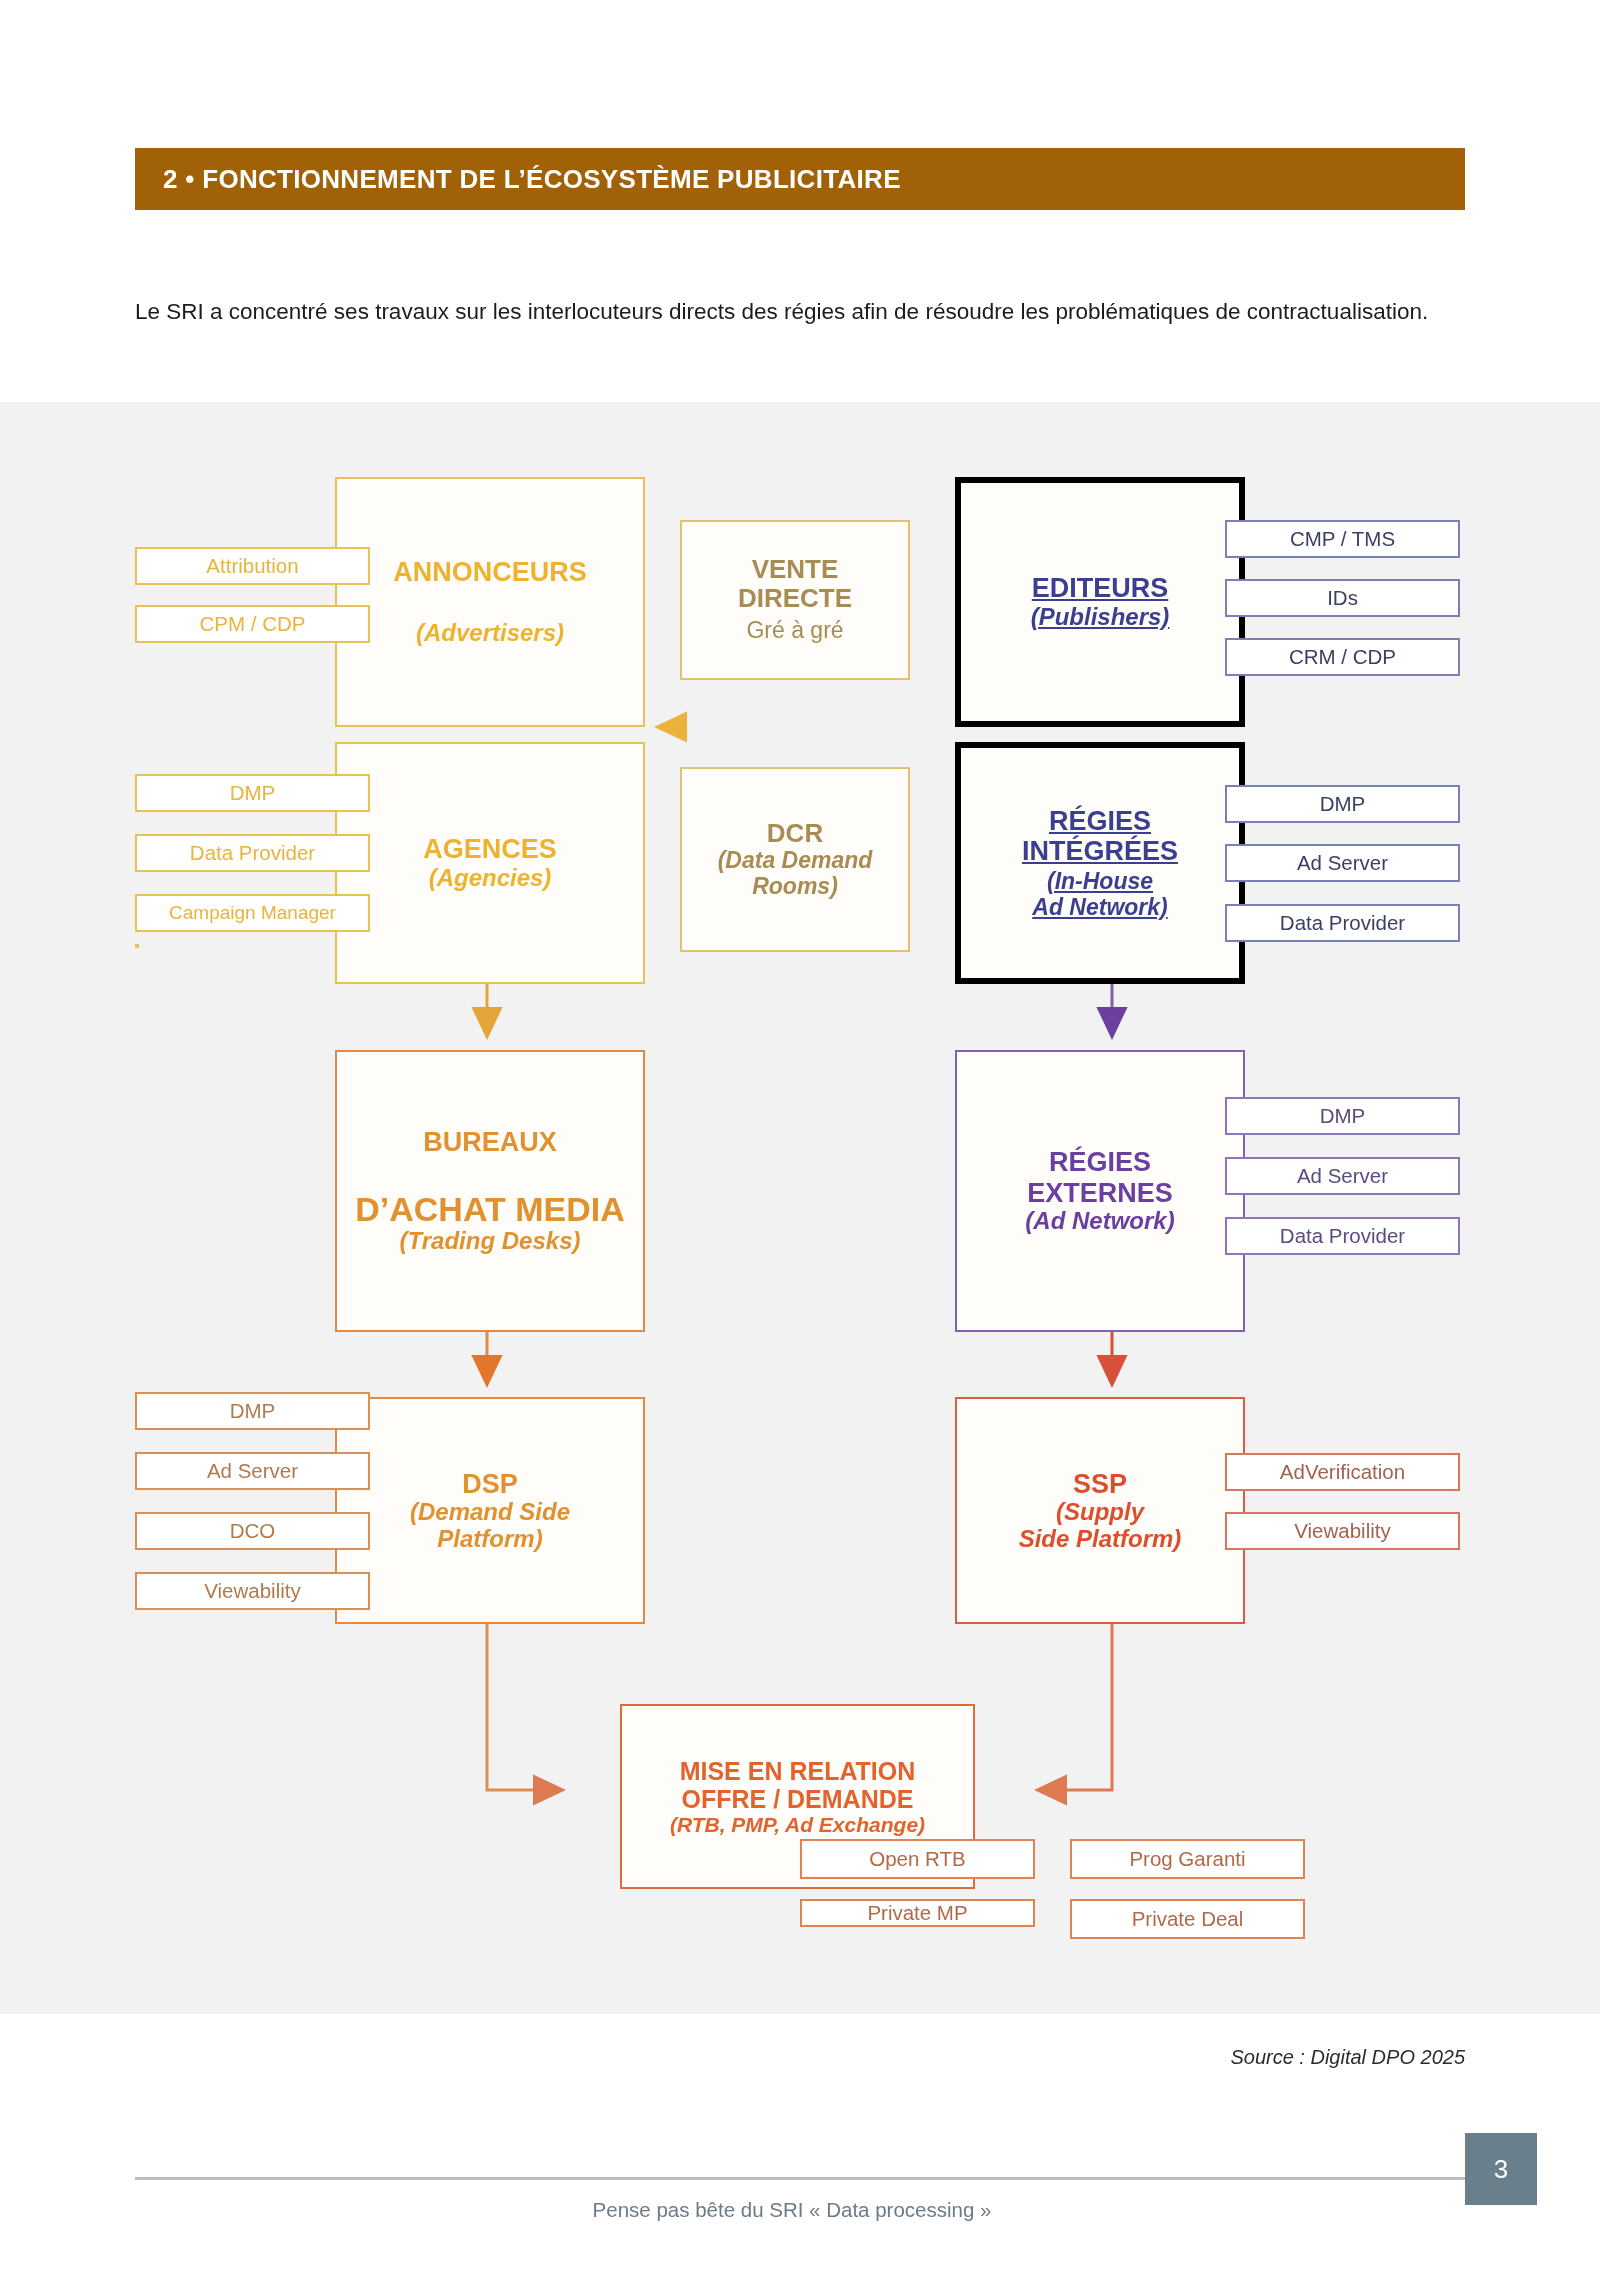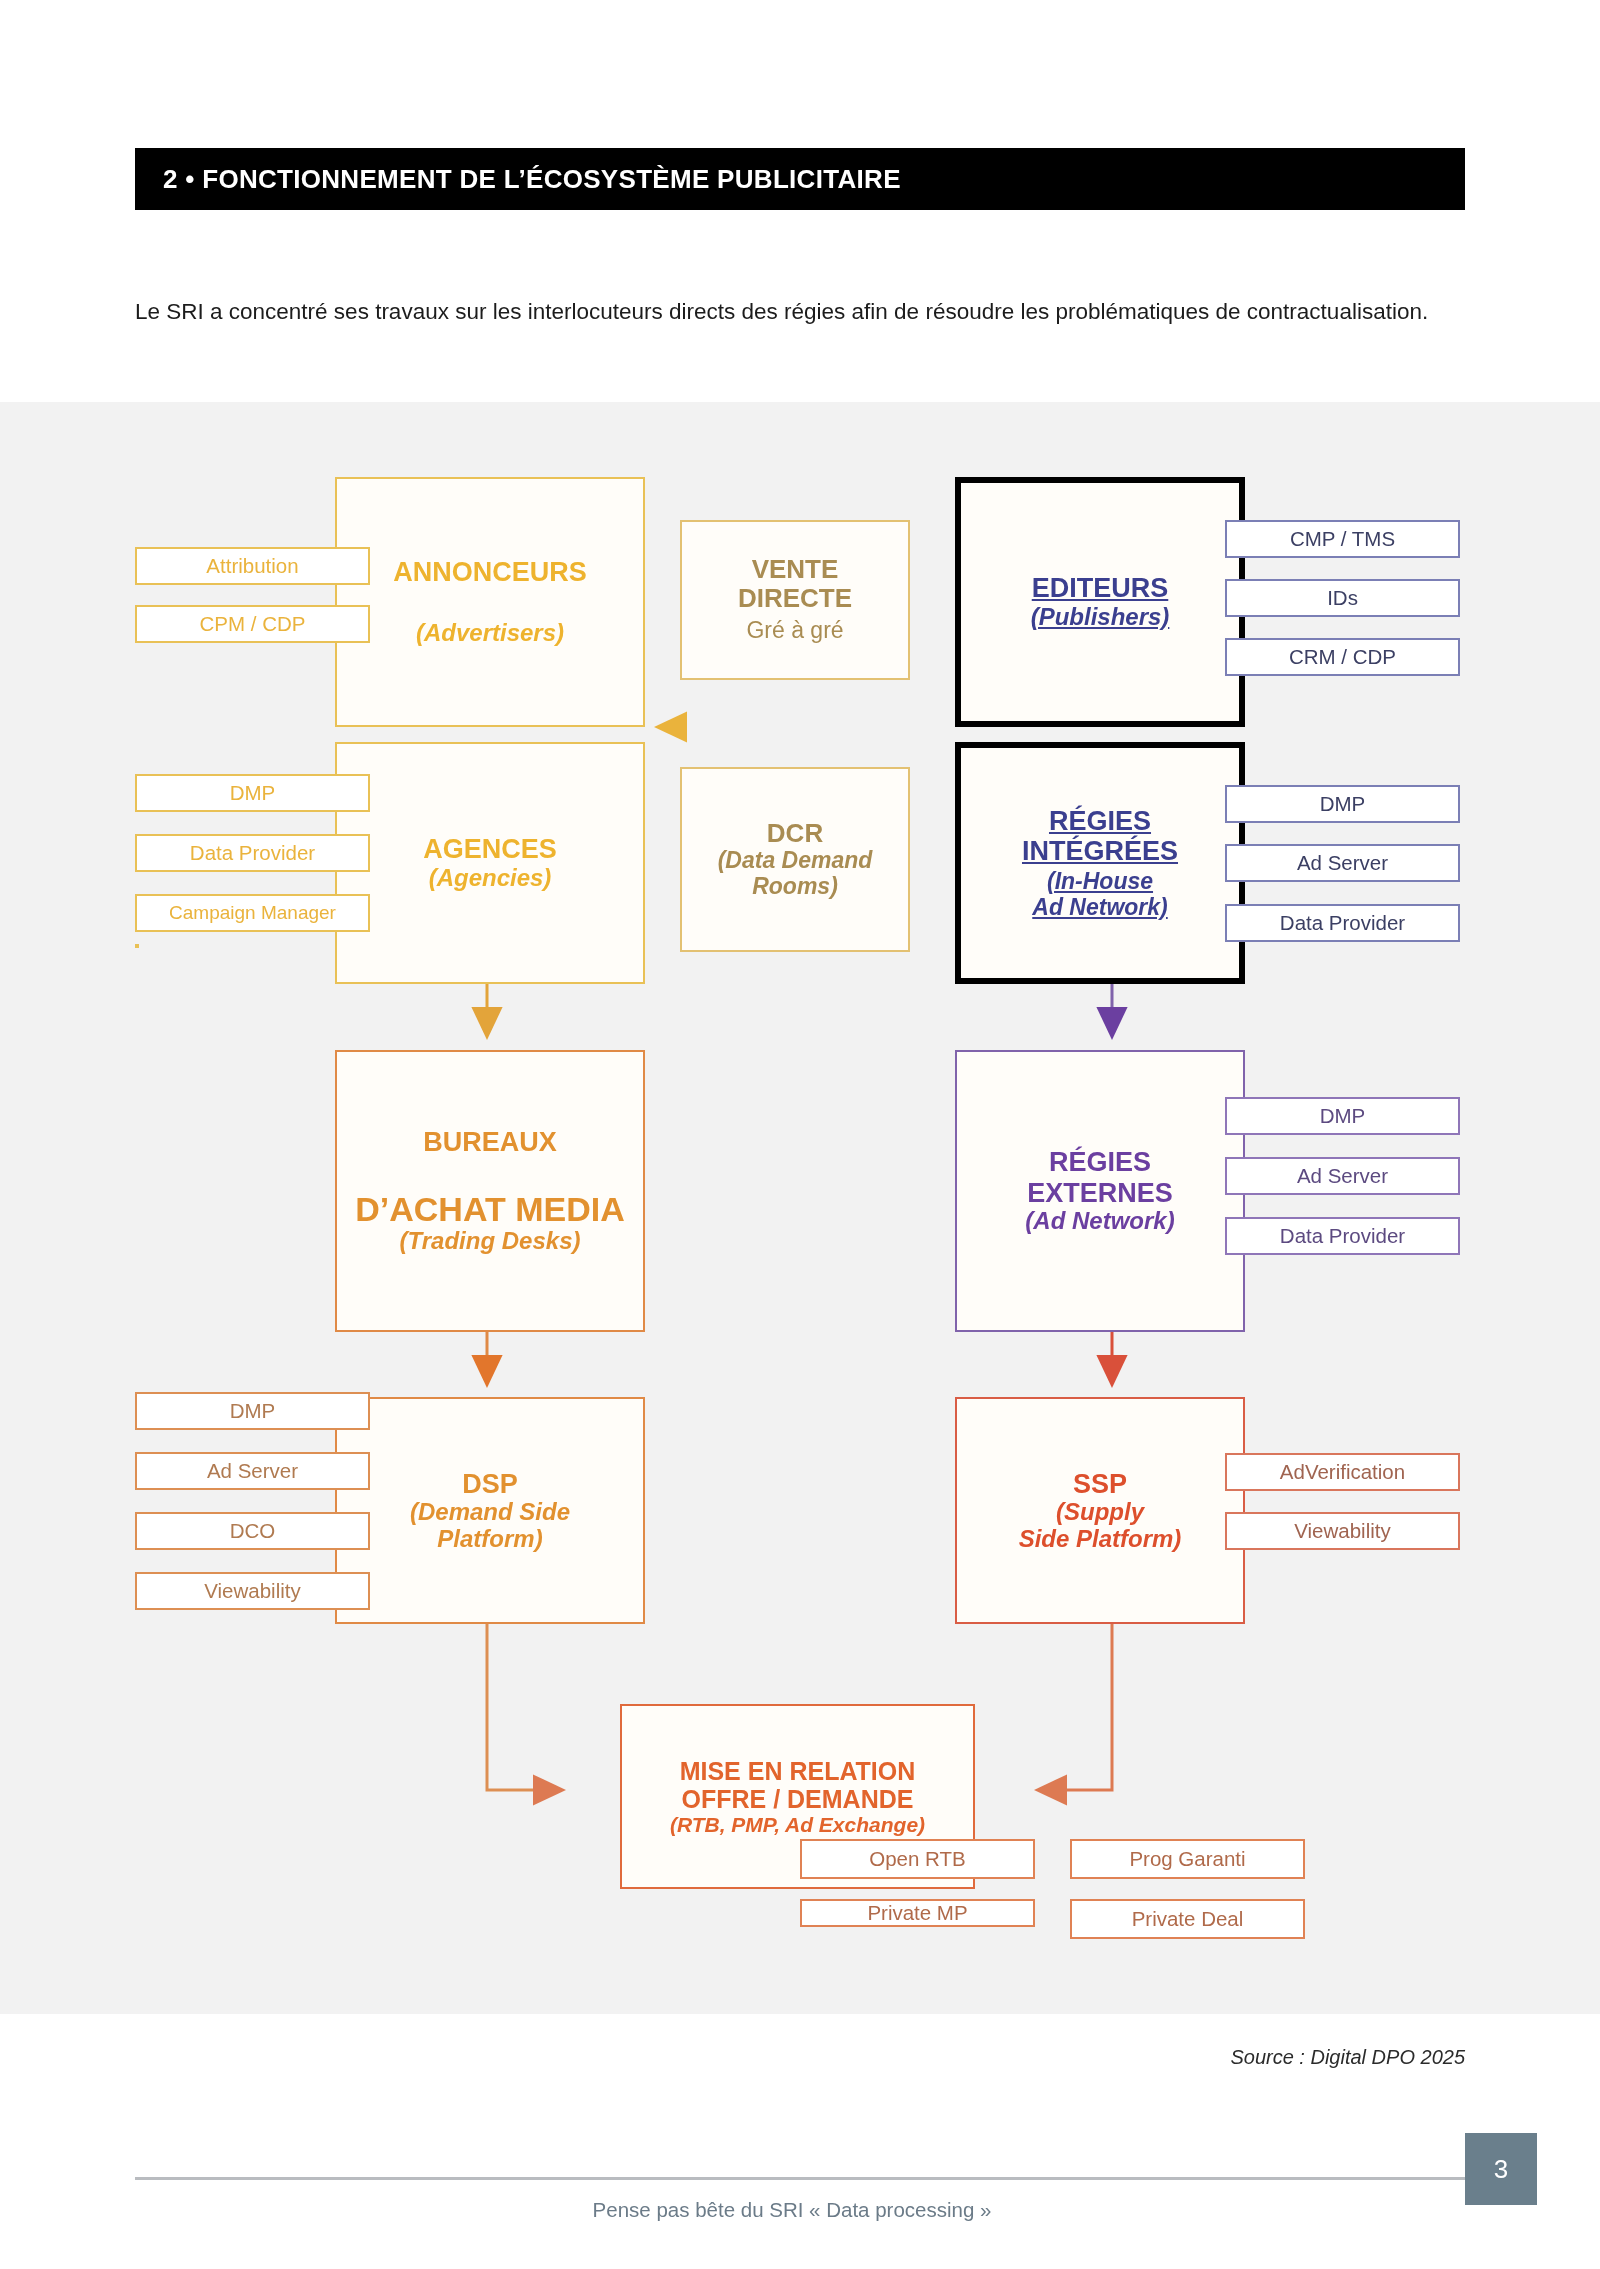--- a/index.html
+++ b/index.html
@@ -8,21 +8,21 @@
     background: #ffffff;
     font-family: "Liberation Sans", sans-serif;
     overflow: hidden;
   }
   .page { position: relative; width: 1600px; height: 2269px; background:#fff; }
 
   
   .section-band {
     position: absolute; left: 135px; top: 148px;
     width: 1330px; height: 62px;
-    background: #000000;
+    background: #a16207;
     display: flex; align-items: center;
   }
   .section-band .band-title {
     color: #ffffff;
     font-size: 26px;
     font-weight: bold;
     letter-spacing: 0.3px;
     padding-left: 28px;
     white-space: nowrap;
   }

